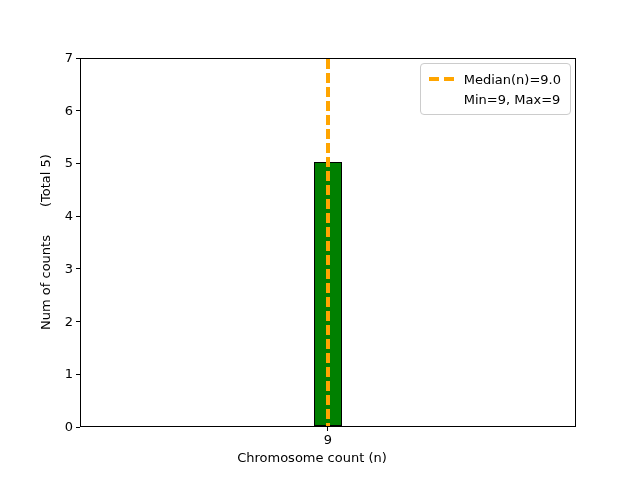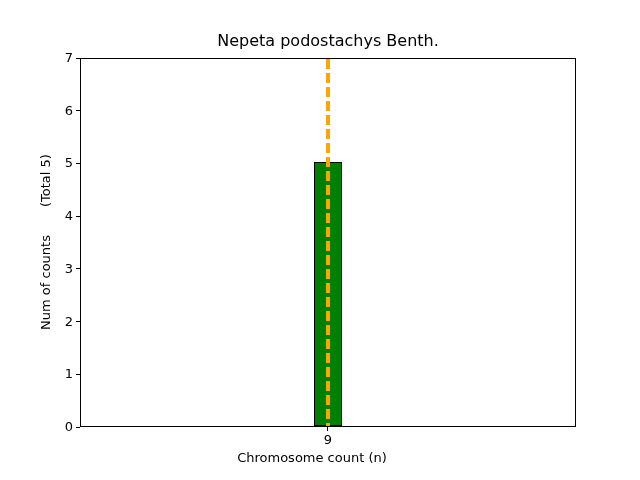--- a/index.html
+++ b/index.html
@@ -120,31 +120,40 @@
     white-space: nowrap;
     font-size: 13px;
     line-height: 16px;
   }
 </style>
 </head>
 <body>
 
 <div class="figure">
 
-  <div class="title">Nepeta podostachys Benth.</div>
 
   <div class="ylabel">
     <span>Num of counts</span>
     <span>(Total 5)</span>
   </div>
 
   <div class="axes">
     <div class="bar" style="height: 263.571px; background: rgb(0, 128, 0); border-color: rgb(0, 0, 0);"></div>
     <div class="vline" style="background: repeating-linear-gradient(rgb(255, 165, 0) 0px, rgb(255, 165, 0) 10px, transparent 10px, transparent 14px);"></div>
 
+    <div class="legend">
+      <div class="legend-row">
+        <span class="legend-handle" style="background: repeating-linear-gradient(to right, rgb(255, 165, 0) 0px, rgb(255, 165, 0) 10px, transparent 10px, transparent 15px);"></span>
+        <span>Median(n)=9.0</span>
+      </div>
+      <div class="legend-row">
+        <span class="legend-handle empty"></span>
+        <span>Min=9, Max=9</span>
+      </div>
+    </div>
   </div>
 
   <div>
       <div class="ytick-label" style="top: 418px;">0</div>
       <div class="ytick-mark" style="top: 426.5px;"></div>
       <div class="ytick-label" style="top: 365.286px;">1</div>
       <div class="ytick-mark" style="top: 373.786px;"></div>
       <div class="ytick-label" style="top: 312.571px;">2</div>
       <div class="ytick-mark" style="top: 321.071px;"></div>
       <div class="ytick-label" style="top: 259.857px;">3</div>

